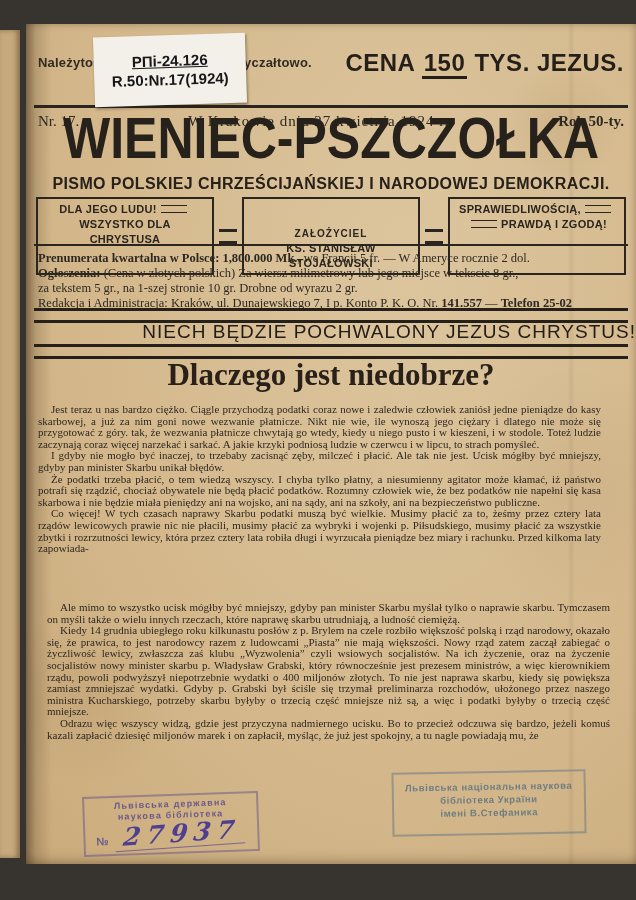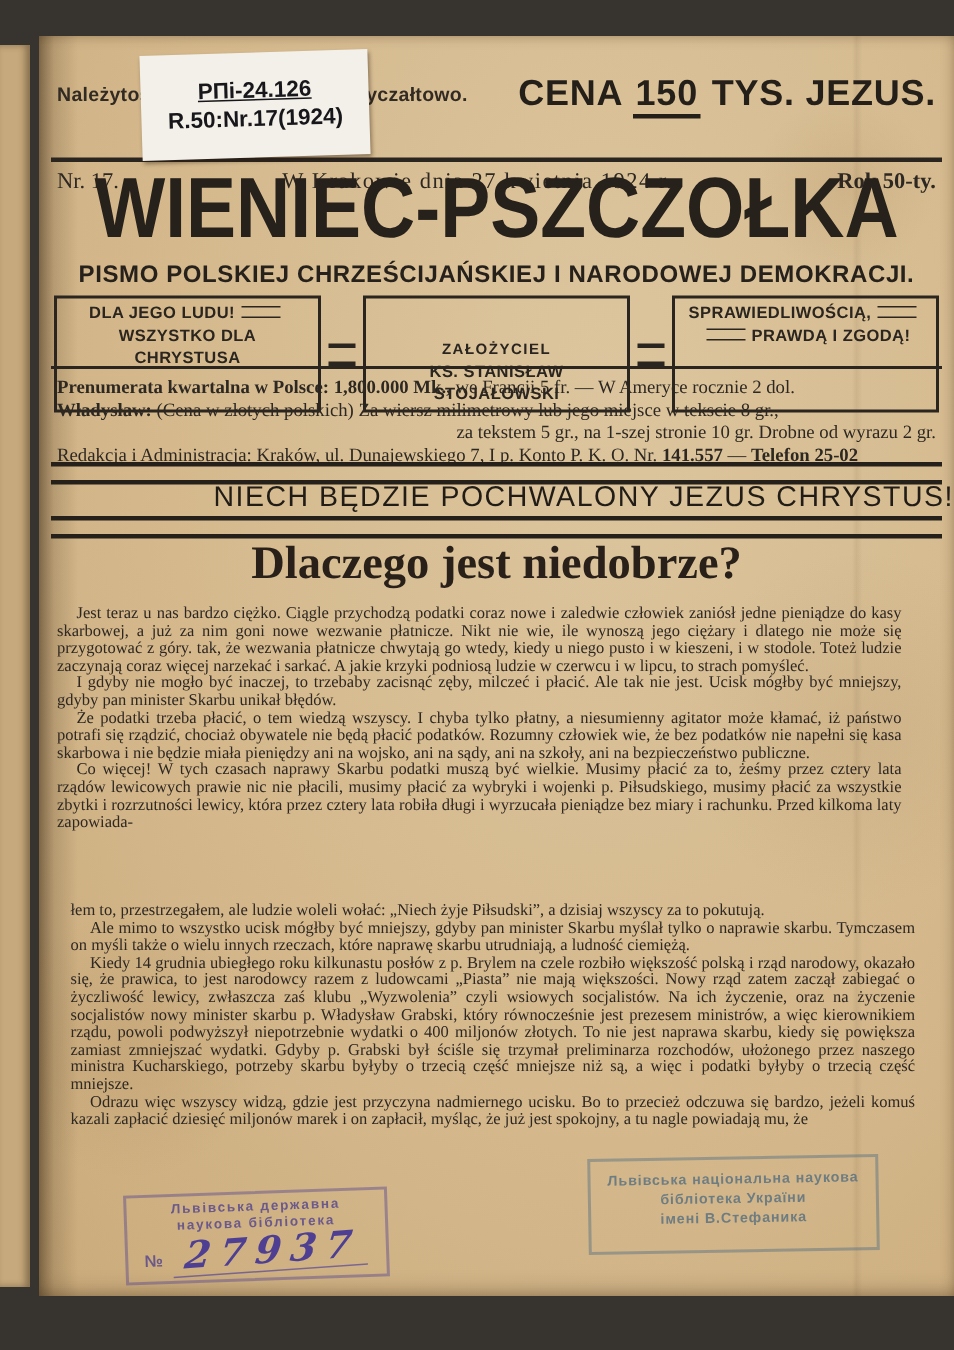--- a/index.html
+++ b/index.html
@@ -34,21 +34,21 @@
         letter-spacing:.4px;color:#27211b;}
   .motto-row{position:absolute;left:10px;right:10px;top:173px;display:flex;align-items:stretch;justify-content:space-between;}
   .motto-box{border:2px solid #2b251f;padding:3px 7px 2px;text-align:center;font-size:11px;font-weight:bold;
         letter-spacing:.3px;line-height:15px;flex:1;}
   .connector{width:18px;align-self:center;height:9px;border-top:3px solid #2b251f;border-bottom:3px solid #2b251f;margin:0 5px;flex:0 0 auto;}
   .deco{display:inline-block;width:26px;height:6px;border-top:1.5px solid #2b251f;border-bottom:1.5px solid #2b251f;
         vertical-align:middle;margin:0 4px 2px;}
   .thin-rule{position:absolute;left:8px;right:8px;top:220px;height:2px;background:#2b251f;}
   .info{position:absolute;left:12px;right:12px;top:227px;font-family:"Liberation Serif",serif;font-size:12.5px;
         line-height:15px;color:#2e2822;}
-  .info .c{text-align:right;}
+  .info .c{text-align:left;}
   .seg-rule{position:absolute;left:8px;right:8px;height:9px;border-top:3px solid #26201a;border-bottom:3px solid #26201a;}
   .banner{position:absolute;left:0;right:0;top:297px;text-align:right;font-size:19px;font-weight:normal;
         letter-spacing:1px;color:#211c16;padding-left:46px;}
   .article-title{position:absolute;left:0;right:0;top:333px;text-align:center;font-family:"Liberation Serif",serif;
         font-size:31px;font-weight:bold;color:#292119;}
   
   .columns{position:absolute;left:12px;top:380px;width:572px;height:396px;display:flex;
         font-family:"Liberation Serif",serif;font-size:11px;line-height:11.6px;text-align:justify;color:#2e2722;flex-direction:column;}
   .col{flex:1;overflow:hidden;}
   .col.left{padding-right:9px;}
@@ -114,41 +114,40 @@
       <div class="motto-box">
         <div><span>SPRAWIEDLIWOŚCIĄ,</span><span class="deco"></span></div>
         <div><span class="deco"></span><span>PRAWDĄ I ZGODĄ!</span></div>
       </div>
     </div>
 
     <div class="thin-rule"></div>
 
     <div class="info">
       <div><b>Prenumerata kwartalna w Polsce: 1,800.000 Mk.,</b> <span>we Francji 5 fr. — W Ameryce rocznie 2 dol.</span></div>
-      <div><b>Władysław:</b> <span>(Cena w złotych polskich) Za wiersz milimetrowy lub jego miejsce w tekscie 8 gr.,</span></div>
+      <div><b>Ogłoszenia:</b> <span>(Cena w złotych polskich) Za wiersz milimetrowy lub jego miejsce w tekscie 8 gr.,</span></div>
       <div class="c">za tekstem 5 gr., na 1-szej stronie 10 gr. Drobne od wyrazu 2 gr.</div>
       <div><span>Redakcja i Administracja: Kraków, ul. Dunajewskiego 7, I p. Konto P. K. O. Nr.</span> <b>141.557</b> <span>—</span> <b>Telefon 25-02</b></div>
     </div>
 
     <div class="seg-rule" style="top:284px;"></div>
     <div class="banner">NIECH BĘDZIE POCHWALONY JEZUS CHRYSTUS!</div>
     <div class="seg-rule" style="top:320px;"></div>
 
     <div class="article-title">Dlaczego jest niedobrze?</div>
 
     <div class="columns">
       <div class="col left">
         <p>Jest teraz u nas bardzo ciężko. Ciągle przychodzą podatki coraz nowe i zaledwie człowiek zaniósł jedne pieniądze do kasy skarbowej, a już za nim goni nowe wezwanie płatnicze. Nikt nie wie, ile wynoszą jego ciężary i dlatego nie może się przygotować z góry. tak, że wezwania płatnicze chwytają go wtedy, kiedy u niego pusto i w kieszeni, i w stodole. Toteż ludzie zaczynają coraz więcej narzekać i sarkać. A jakie krzyki podniosą ludzie w czerwcu i w lipcu, to strach pomyśleć.</p>
         <p>I gdyby nie mogło być inaczej, to trzebaby zacisnąć zęby, milczeć i płacić. Ale tak nie jest. Ucisk mógłby być mniejszy, gdyby pan minister Skarbu unikał błędów.</p>
         <p>Że podatki trzeba płacić, o tem wiedzą wszyscy. I chyba tylko płatny, a niesumienny agitator może kłamać, iż państwo potrafi się rządzić, chociaż obywatele nie będą płacić podatków. Rozumny człowiek wie, że bez podatków nie napełni się kasa skarbowa i nie będzie miała pieniędzy ani na wojsko, ani na sądy, ani na szkoły, ani na bezpieczeństwo publiczne.</p>
         <p>Co więcej! W tych czasach naprawy Skarbu podatki muszą być wielkie. Musimy płacić za to, żeśmy przez cztery lata rządów lewicowych prawie nic nie płacili, musimy płacić za wybryki i wojenki p. Piłsudskiego, musimy płacić za wszystkie zbytki i rozrzutności lewicy, która przez cztery lata robiła długi i wyrzucała pieniądze bez miary i rachunku. Przed kilkoma laty zapowiada-</p>
       </div>
       <div class="col-divider"></div>
       <div class="col right">
-        <p class="no-indent">łem to, przestrzegałem, ale ludzie woleli wołać: „Niech żyje Piłsudski”, a dzisiaj wszyscy za to pokutują.</p>
         <p>Ale mimo to wszystko ucisk mógłby być mniejszy, gdyby pan minister Skarbu myślał tylko o naprawie skarbu. Tymczasem on myśli także o wielu innych rzeczach, które naprawę skarbu utrudniają, a ludność ciemiężą.</p>
         <p>Kiedy 14 grudnia ubiegłego roku kilkunastu posłów z p. Brylem na czele rozbiło większość polską i rząd narodowy, okazało się, że prawica, to jest narodowcy razem z ludowcami „Piasta” nie mają większości. Nowy rząd zatem zaczął zabiegać o życzliwość lewicy, zwłaszcza zaś klubu „Wyzwolenia” czyli wsiowych socjalistów. Na ich życzenie, oraz na życzenie socjalistów nowy minister skarbu p. Władysław Grabski, który równocześnie jest prezesem ministrów, a więc kierownikiem rządu, powoli podwyższył niepotrzebnie wydatki o 400 miljonów złotych. To nie jest naprawa skarbu, kiedy się powiększa zamiast zmniejszać wydatki. Gdyby p. Grabski był ściśle się trzymał preliminarza rozchodów, ułożonego przez naszego ministra Kucharskiego, potrzeby skarbu byłyby o trzecią część mniejsze niż są, a więc i podatki byłyby o trzecią część mniejsze.</p>
         <p>Odrazu więc wszyscy widzą, gdzie jest przyczyna nadmiernego ucisku. Bo to przecież odczuwa się bardzo, jeżeli komuś kazali zapłacić dziesięć miljonów marek i on zapłacił, myśląc, że już jest spokojny, a tu nagle powiadają mu, że</p>
       </div>
     </div>
 
     <div class="sticker">
       <div class="l1">РПі-24.126</div>
       <div>R.50:Nr.17(1924)</div>
     </div>

